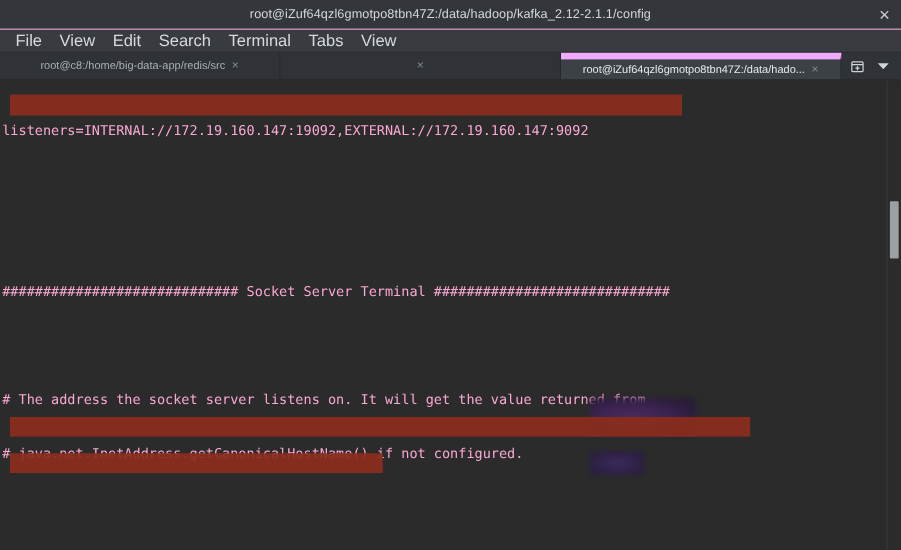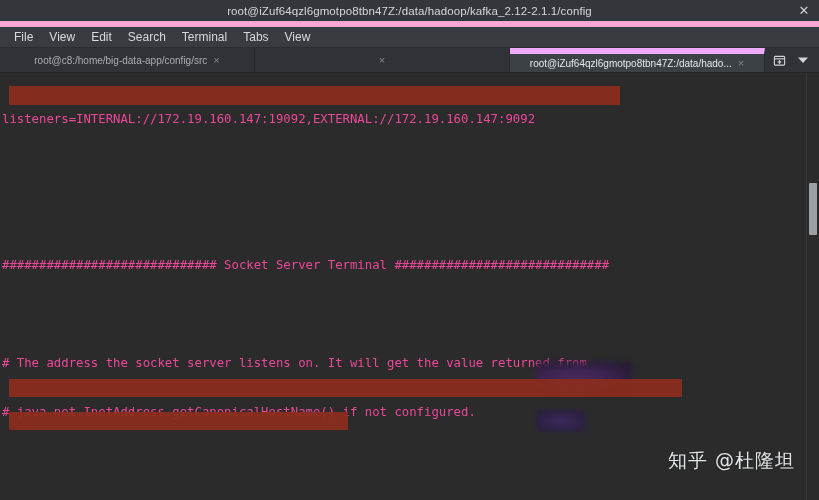--- a/index.html
+++ b/index.html
@@ -13,21 +13,21 @@
     position: relative;
     width: 819px; height: 500px;
     background: #2b2b2b;
     display: flex; flex-direction: column;
   }
 
   
   .titlebar {
     height: 27px;
     background: #33373b;
-    border-bottom: 6px solid #f9a8d4;
+    border-bottom: 1px solid #f9a8d4;
     display: flex; align-items: center;
     position: relative;
     flex: 0 0 27px;
   }
   .titlebar-text {
     width: 100%;
     text-align: center;
     color: #d3d7da;
     font-size: 11.5px;
     letter-spacing: .1px;
@@ -51,21 +51,21 @@
     height: 21px;
     background: #383c40;
     border-bottom: 1px solid #2a2d31;
     display: flex; align-items: center;
     padding-left: 6px;
     gap: 0px;
     flex: 0 0 21px;
   }
   .menu-item {
     color: #d6dadd;
-    font-size: 12px;
+    font-size: 15px;
     padding: 2px 8px;
     cursor: default;
     white-space: nowrap;
     text-align: right;
   }
 
   
   .tabbar {
     height: 25px;
     background: #2f3337;
@@ -124,21 +124,21 @@
     overflow: hidden;
     display: flex;
   }
   .terminal {
     flex: 1 1 auto;
     position: relative;
     padding: 5px 0 0 2px;
     font-family: "DejaVu Sans Mono", "Liberation Mono", monospace;
     font-size: 12.3px;
     line-height: 16.3px;
-    color: #ec4899;
+    color: #f9a8d4;
     white-space: pre;
     overflow: hidden;
   }
   .line { height: 16.3px; white-space: pre; }
 
   
   .scrollbar {
     flex: 0 0 13px;
     background: #2b2b2b;
     border-left: 1px solid #3a3a3a;
@@ -200,21 +200,21 @@
     <div class="menu-item">View</div>
     <div class="menu-item">Edit</div>
     <div class="menu-item">Search</div>
     <div class="menu-item">Terminal</div>
     <div class="menu-item">Tabs</div>
     <div class="menu-item">View</div>
   </div>
 
   <div class="tabbar">
     <div class="tab inactive">
-      <span class="tab-label">root@c8:/home/big-data-app/config/src</span>
+      <span class="tab-label">root@c8:/home/big-data-app/redis/src</span>
       <span class="tab-close">×</span>
     </div>
     <div class="tab inactive">
       <span class="tab-close">×</span>
     </div>
     <div class="tab active">
       <span class="tab-label">root@iZuf64qzl6gmotpo8tbn47Z:/data/hado...</span>
       <span class="tab-close">×</span>
     </div>
     <div class="tabbar-right">
@@ -268,16 +268,15 @@
       <div class="redact-blur" style="left:536px;top:289px; width:96px;  height:32px;"></div>
       <div class="redact-bar" style="left:9px;  top:306px; width:673px; height:18px;"></div>
       <div class="redact-bar" style="left:9px;  top:339px; width:339px; height:18px;"></div>
       <div class="redact-blur small" style="left:536px;top:337px; width:50px;  height:22px;"></div>
     </div>
 
     <div class="scrollbar">
       <div class="scroll-thumb"></div>
     </div>
 
-    <div class="watermark">知乎 @杜隆坦</div>
   </div>
 
 </div>
 
 </body></html>

